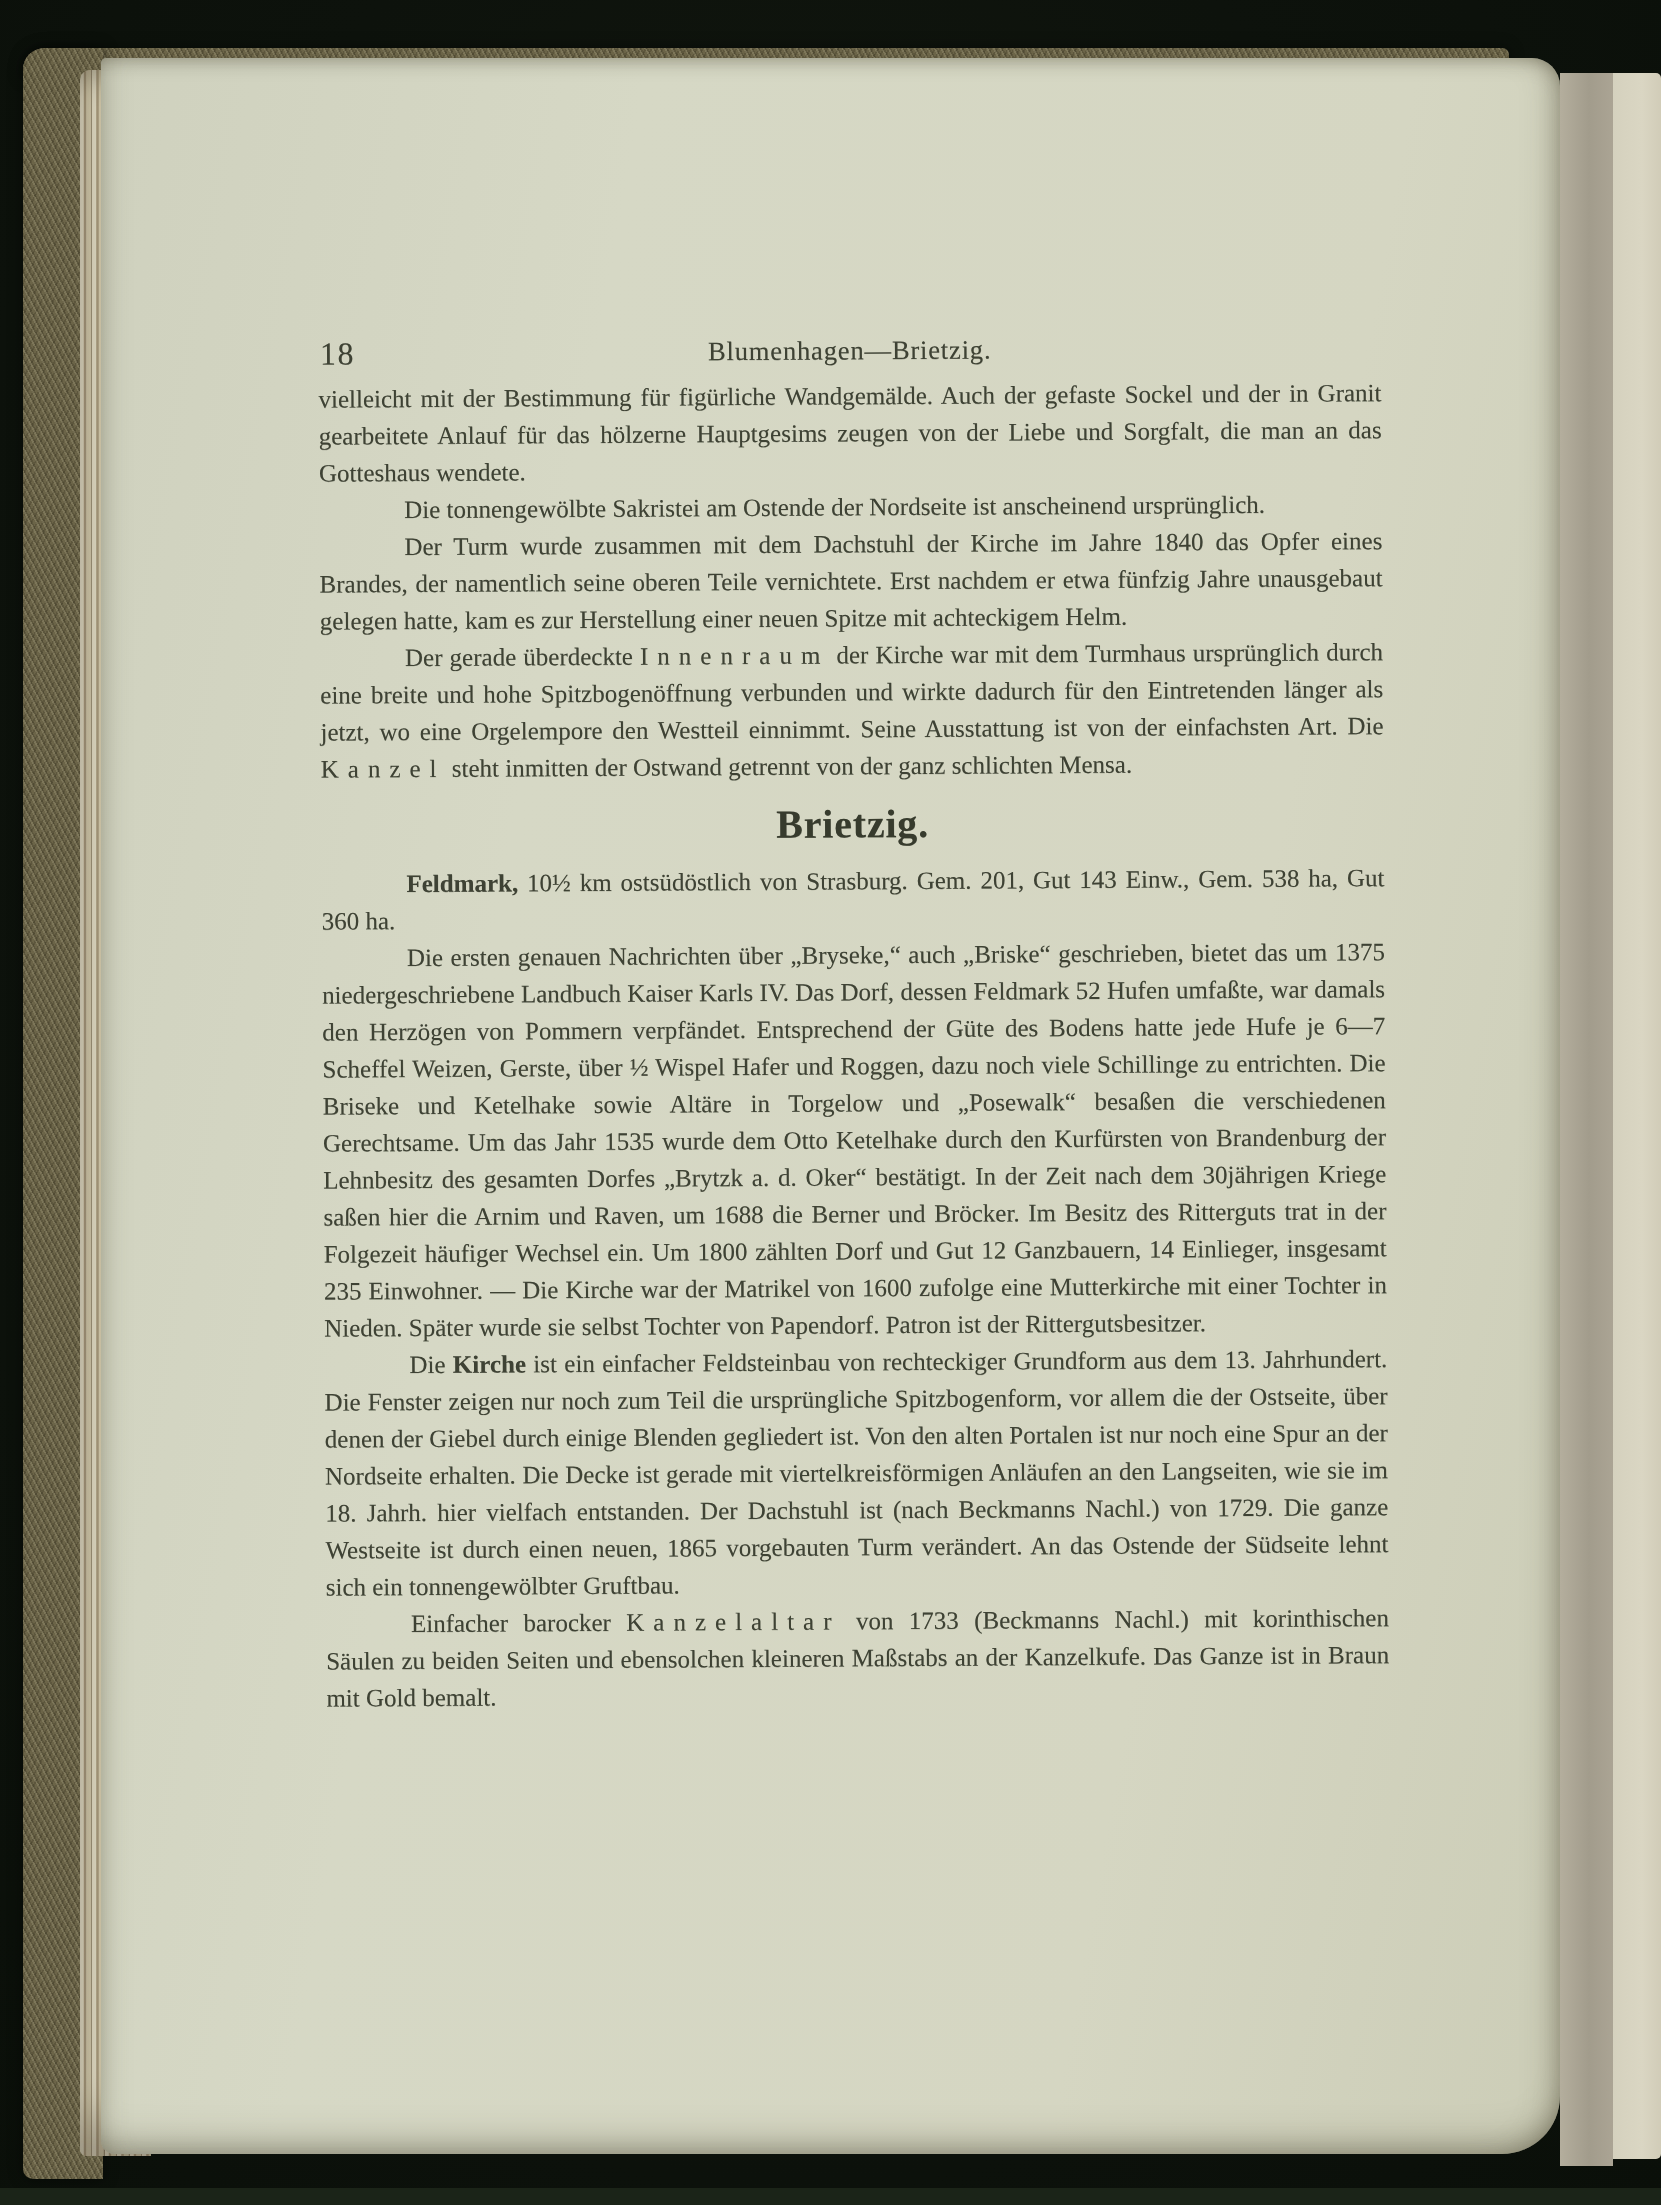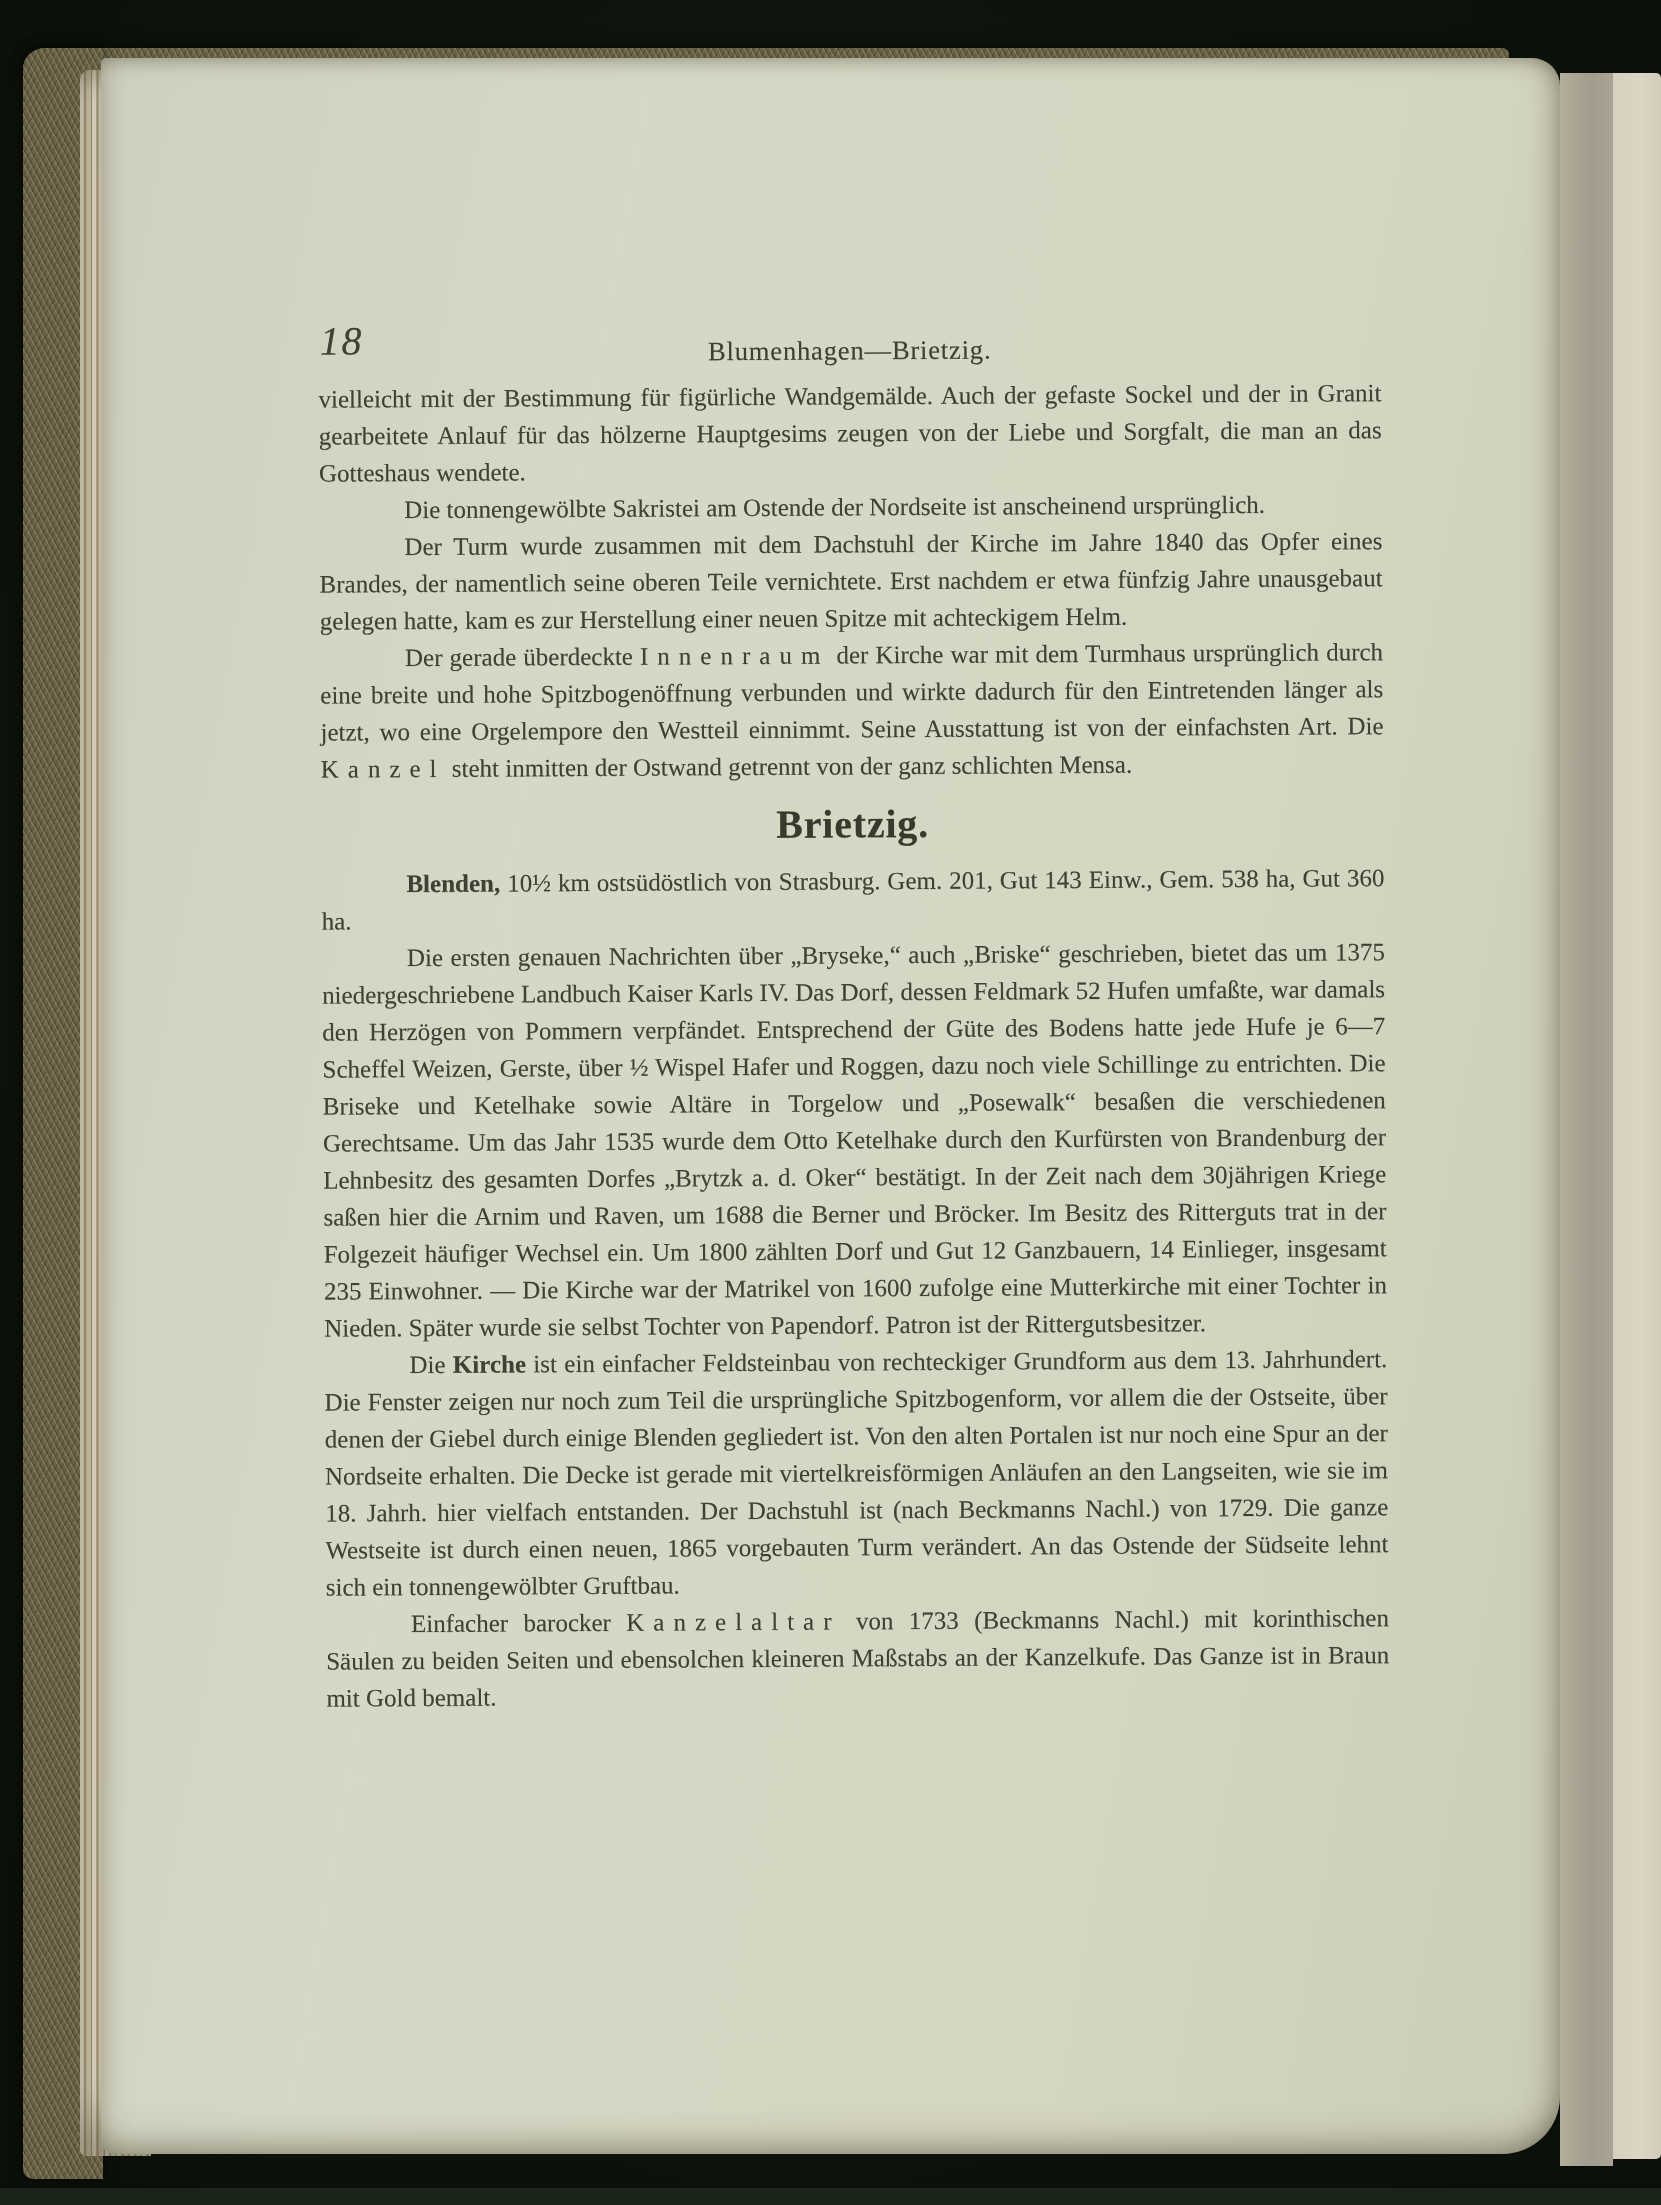--- a/index.html
+++ b/index.html
@@ -59,21 +59,21 @@
   .bottom-strip{ left:0; top:2188px; width:1661px; height:17.4px; background:#1b2418; }
 
   
   .text-block{
     position:absolute; left:318px; top:327px; width:1063px;
     transform:rotate(-0.35deg); transform-origin:40% 0;
     color:#3e4234;
     text-shadow:0.2px 0.3px 0.5px rgba(62,66,52,.40);
   }
   .page-header{ position:relative; height:40px; }
-  .page-num{ position:absolute; left:1.7px; bottom:8px; font-size:40px; line-height:1; letter-spacing:1.7px;font-style:italic; }
+  .page-num{ position:absolute; left:1.7px; bottom:0; font-size:32px; line-height:1; letter-spacing:1.7px; }
   .running-head{ position:absolute; left:0; bottom:2.5px; width:100%; text-align:center; font-size:26.6px; line-height:1; letter-spacing:0.8px; }
 
   .para{
     margin:0; font-size:25px; line-height:37px; text-align:justify; color:#3e4234;
   }
   .para.indent{ text-indent:85px; }
   .para + .para{ margin-top:0; }
   .body-top .para:first-child{ margin-top:10.8px; }
   .seg-b{ font-weight:bold; }
   .seg-sp{ letter-spacing:9px; }
@@ -103,19 +103,19 @@
   <div class="body-top">
       <p class="para"><span class="seg-n">vielleicht mit der Bestimmung für figürliche Wandgemälde.  Auch der gefaste Sockel und der in Granit gearbeitete Anlauf für das hölzerne Hauptgesims zeugen von der Liebe und Sorgfalt, die man an das Gotteshaus wendete.</span></p>
       <p class="para indent"><span class="seg-n">Die tonnengewölbte Sakristei am Ostende der Nordseite ist anscheinend ursprünglich.</span></p>
       <p class="para indent"><span class="seg-n">Der Turm wurde zusammen mit dem Dachstuhl der Kirche im Jahre 1840 das Opfer eines Brandes, der namentlich seine oberen Teile vernichtete.  Erst nachdem er etwa fünfzig Jahre unausgebaut gelegen hatte, kam es zur Herstellung einer neuen Spitze mit achteckigem Helm.</span></p>
       <p class="para indent"><span class="seg-n">Der gerade überdeckte </span><span class="seg-sp">Innenraum</span><span class="seg-n"> der Kirche war mit dem Turmhaus ursprünglich durch eine breite und hohe Spitzbogenöffnung verbunden und wirkte dadurch für den Eintretenden länger als jetzt, wo eine Orgelempore den Westteil einnimmt.  Seine Ausstattung ist von der einfachsten Art.  Die </span><span class="seg-sp">Kanzel</span><span class="seg-n"> steht inmitten der Ostwand getrennt von der ganz schlichten Mensa.</span></p>
     </div>
 
   <h2 class="section-heading">Brietzig.</h2>
 
   <div class="body-section">
-      <p class="para indent"><span class="seg-b">Blenden,</span><span class="seg-n"> 10½ km ostsüdöstlich von Strasburg.  Gem. 201, Gut 143 Einw., Gem. 538 ha, Gut 360 ha.</span></p>
+      <p class="para indent"><span class="seg-b">Feldmark,</span><span class="seg-n"> 10½ km ostsüdöstlich von Strasburg.  Gem. 201, Gut 143 Einw., Gem. 538 ha, Gut 360 ha.</span></p>
       <p class="para indent"><span class="seg-n">Die ersten genauen Nachrichten über „Bryseke,“ auch „Briske“ geschrieben, bietet das um 1375 niedergeschriebene Landbuch Kaiser Karls IV.  Das Dorf, dessen Feldmark 52 Hufen umfaßte, war damals den Herzögen von Pommern verpfändet.  Entsprechend der Güte des Bodens hatte jede Hufe je 6—7 Scheffel Weizen, Gerste, über ½ Wispel Hafer und Roggen, dazu noch viele Schillinge zu entrichten.  Die Briseke und Ketelhake sowie Altäre in Torgelow und „Posewalk“ besaßen die verschiedenen Gerechtsame.  Um das Jahr 1535 wurde dem Otto Ketelhake durch den Kurfürsten von Brandenburg der Lehnbesitz des gesamten Dorfes „Brytzk a. d. Oker“ bestätigt.  In der Zeit nach dem 30jährigen Kriege saßen hier die Arnim und Raven, um 1688 die Berner und Bröcker.  Im Besitz des Ritterguts trat in der Folgezeit häufiger Wechsel ein.  Um 1800 zählten Dorf und Gut 12 Ganzbauern, 14 Einlieger, insgesamt 235 Einwohner. — Die Kirche war der Matrikel von 1600 zufolge eine Mutterkirche mit einer Tochter in Nieden.  Später wurde sie selbst Tochter von Papendorf.  Patron ist der Rittergutsbesitzer.</span></p>
       <p class="para indent"><span class="seg-n">Die </span><span class="seg-b">Kirche</span><span class="seg-n"> ist ein einfacher Feldsteinbau von rechteckiger Grundform aus dem 13. Jahrhundert.  Die Fenster zeigen nur noch zum Teil die ursprüngliche Spitzbogenform, vor allem die der Ostseite, über denen der Giebel durch einige Blenden gegliedert ist.  Von den alten Portalen ist nur noch eine Spur an der Nordseite erhalten.  Die Decke ist gerade mit viertelkreisförmigen Anläufen an den Langseiten, wie sie im 18. Jahrh. hier vielfach entstanden.  Der Dachstuhl ist (nach Beckmanns Nachl.) von 1729.  Die ganze Westseite ist durch einen neuen, 1865 vorgebauten Turm verändert.  An das Ostende der Südseite lehnt sich ein tonnengewölbter Gruftbau.</span></p>
       <p class="para indent"><span class="seg-n">Einfacher barocker </span><span class="seg-sp">Kanzelaltar</span><span class="seg-n"> von 1733 (Beckmanns Nachl.) mit korinthischen Säulen zu beiden Seiten und ebensolchen kleineren Maßstabs an der Kanzelkufe.  Das Ganze ist in Braun mit Gold bemalt.</span></p>
     </div>
 </div>
 
 
 </body></html>

